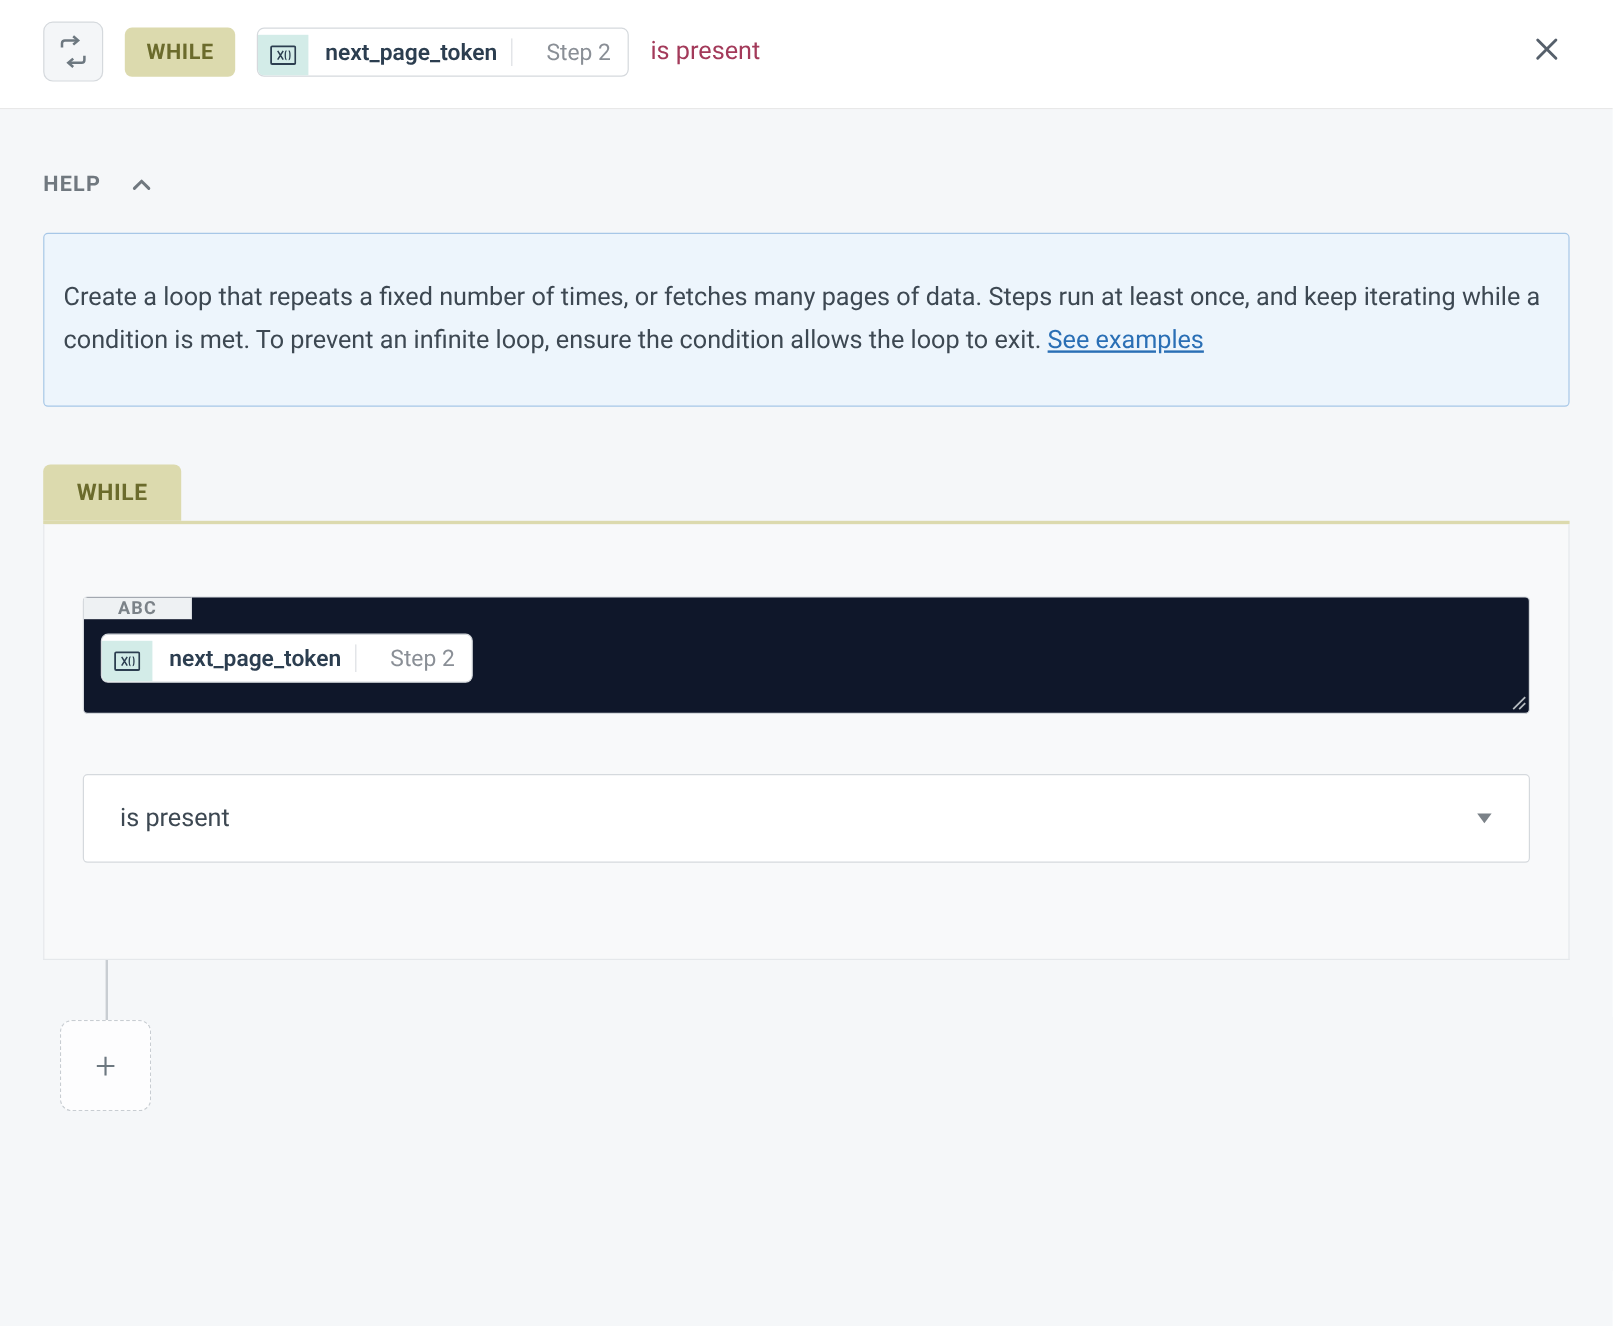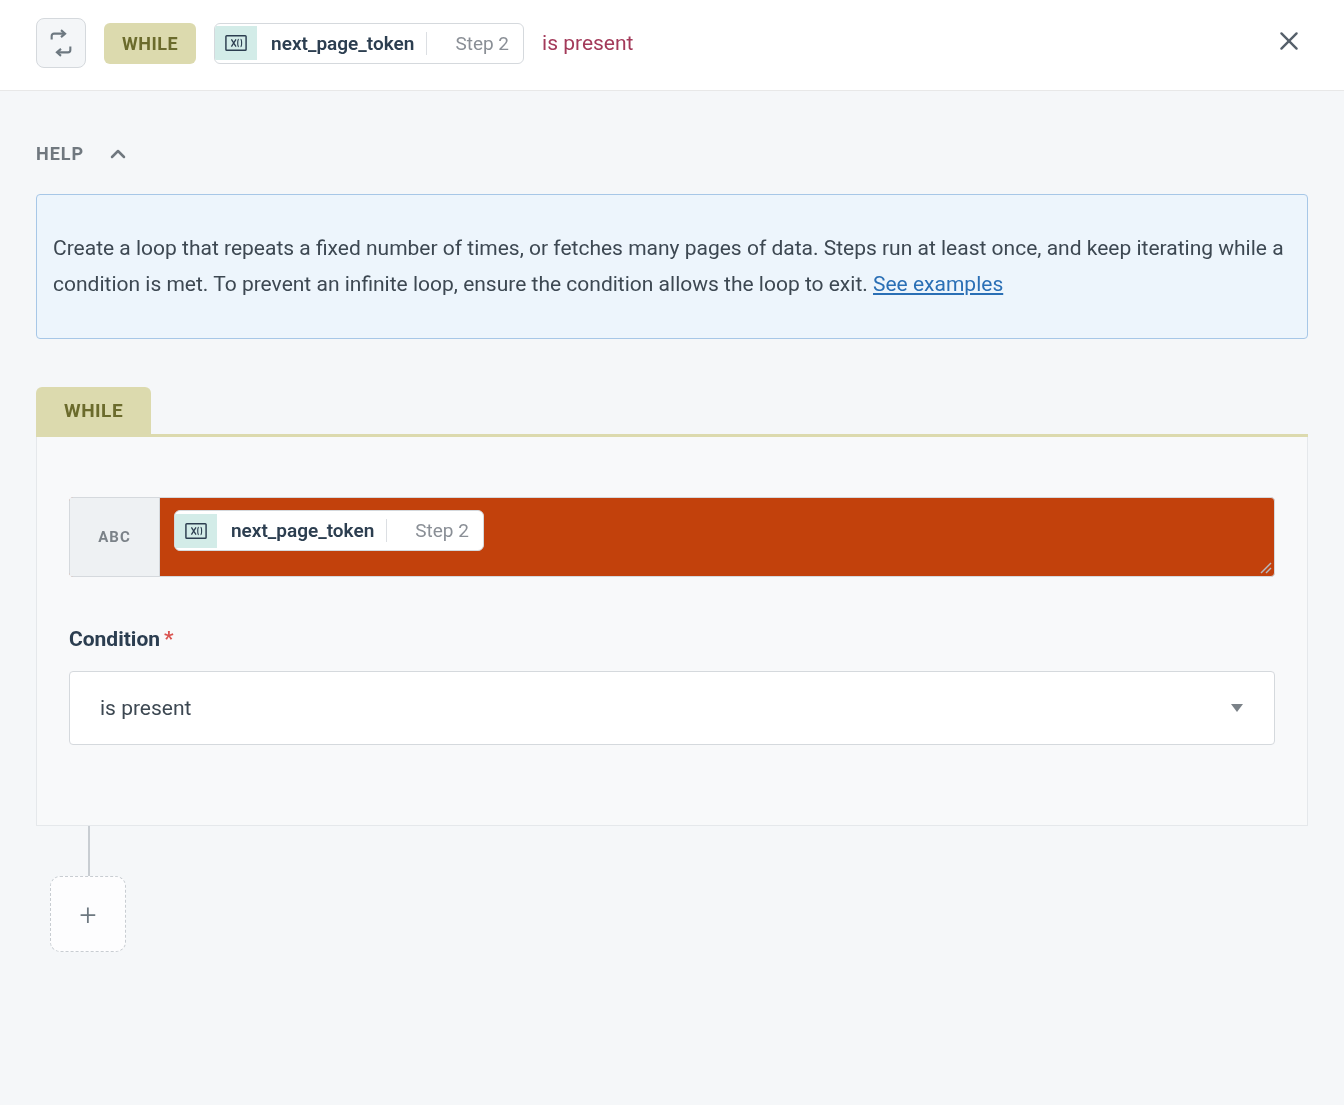--- a/index.html
+++ b/index.html
@@ -24,21 +24,21 @@
   .while-badge {
     background:#dcdaae;
     color:#6b6b2c;
     font-weight:700;
     font-size:18px;
     letter-spacing:0.5px;
     padding:10px 18px;
     border-radius:6px;
   }
   .token-pill {
-    display:flex; align-items:center;
+    display:flex; align-items:flex-end;
     border:1px solid #d5d9dd;
     border-radius:6px;
     background:#fff;
     overflow:hidden;
   }
   .token-pill-icon {
     background:#d3ece8;
     padding:8px 10px;
     display:flex; align-items:center; justify-content:center;
   }
@@ -126,23 +126,24 @@
     font-weight:700;
     color:#2c3e50;
     margin-bottom:20px;
   }
   .req-star { color:#d9534f; margin-left:4px; }
 
   .data-field-row {
     display:flex;
     border:1px solid #d5d9dd;
     border-radius:4px;
-    background:#c2410c;
+    background:#0f172a;
     margin-bottom:50px;
     position:relative;
+    flex-direction:column;
   }
   .abc-prefix {
     width:90px;
     background:#eef1f3;
     border-right:1px solid #d5d9dd;
     display:flex; align-items:center; justify-content:center;
     font-size:15px; font-weight:700;
     letter-spacing:1px;
     color:#7b8288;
   }
@@ -278,23 +279,20 @@
         </div>
       </div>
       <div class="resize-handle">
         <svg width="14" height="14" viewBox="0 0 14 14" fill="none" stroke="#b7bcc1" stroke-width="1.5">
           <path d="M3 13 L13 3"></path>
           <path d="M8 13 L13 8"></path>
         </svg>
       </div>
     </div>
 
-    <div class="field-label">
-      <span>Condition</span><span class="req-star">*</span>
-    </div>
 
     <div class="select-box">
       <span>is present</span>
       <span class="caret-down">
         <svg width="14" height="10" viewBox="0 0 14 10" fill="#7b8288">
           <polygon points="1,1 13,1 7,9"></polygon>
         </svg>
       </span>
     </div>
 

